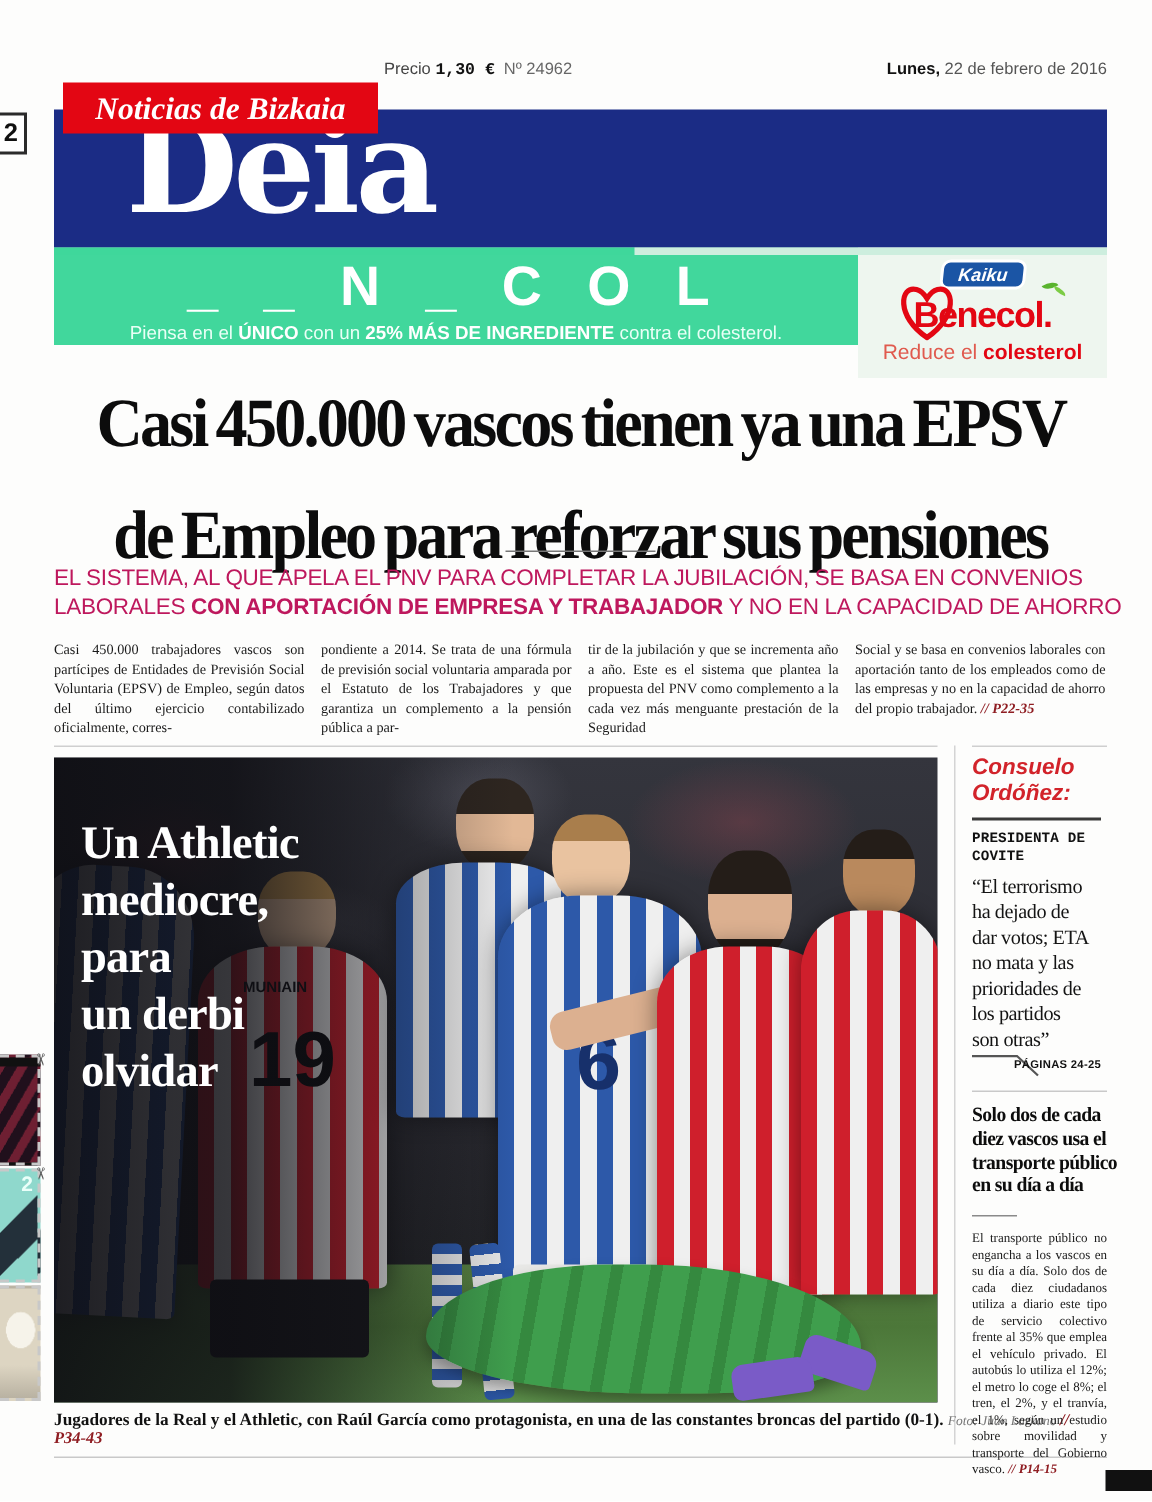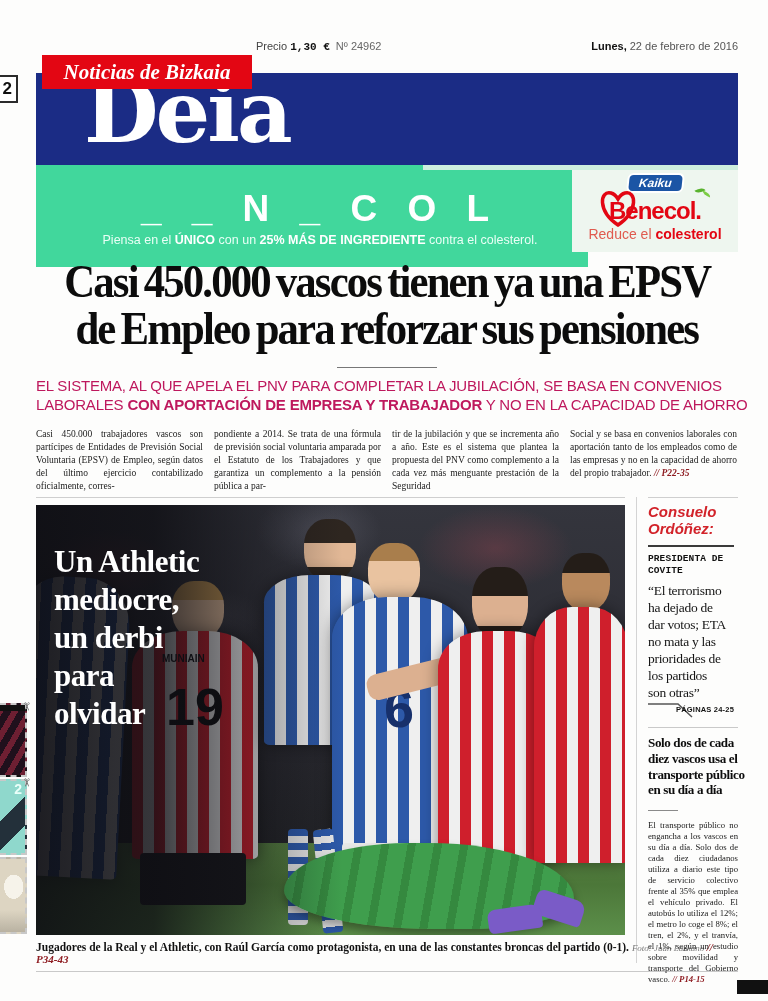--- a/index.html
+++ b/index.html
@@ -19,42 +19,42 @@
   .kicker-box{position:absolute;left:42px;top:55px;width:210px;height:34px;background:#e30613;
       color:#fff;display:flex;align-items:center;justify-content:center;z-index:3;
       font-family:"Liberation Serif",serif;font-style:italic;font-weight:bold;font-size:21px;}
   .masthead{position:absolute;left:36px;top:73px;width:702px;height:92px;background:#1b2c85;z-index:2;}
   .masthead-title{position:absolute;left:48px;top:-12px;color:#fff;
       font-family:"DejaVu Serif",serif;font-weight:bold;font-size:86px;letter-spacing:-3px;}
   .green-strip{position:absolute;left:36px;top:165px;width:387px;height:5px;background:#3fd79b;z-index:4;}
   .pale-strip{position:absolute;left:423px;top:165px;width:315px;height:5px;background:#cdeede;z-index:4;}
 
   
-  .ad-green{position:absolute;left:36px;top:165px;width:536px;height:102px;background:#41d79c;
-      display:flex;flex-direction:column;align-items:center;justify-content:center;padding-left:16px;}
+  .ad-green{position:absolute;left:36px;top:165px;width:536px;height:65px;background:#41d79c;
+      display:flex;flex-direction:column;align-items:center;justify-content:center;}
   .ad-teaser{color:#fff;font-weight:bold;font-size:37px;letter-spacing:10px;line-height:36px;margin-top:6px;}
   .ad-tagline{color:#e9fff6;font-size:12.5px;margin-top:6px;}
   .ad-tagline b{color:#ffffff;}
   .ad-white{position:absolute;left:572px;top:165px;width:166px;height:87px;background:#eef6ef;
       display:flex;flex-direction:column;align-items:center;justify-content:center;}
   .kaiku{background:#1b55a5;color:#fff;font-style:italic;font-weight:bold;font-size:12px;
       padding:1px 10px;border-radius:4px;transform:skewX(-6deg);box-shadow:0 0 0 2px #fff;}
   .benecol-wrap{position:relative;margin-top:6px;}
   .benecol-heart{position:absolute;left:-14px;top:-10px;}
   .benecol-name{color:#e30613;font-weight:bold;font-size:24px;letter-spacing:-1px;position:relative;}
   .benecol-leaf{position:absolute;right:-4px;top:-9px;width:10px;height:5px;background:#59b32e;
       border-radius:0 100% 0 100%;transform:rotate(-30deg);}
   .benecol-leaf2{position:absolute;right:-10px;top:-5px;width:9px;height:4px;background:#7ccc45;
       border-radius:0 100% 0 100%;transform:rotate(20deg);}
   .benecol-tag{font-size:14px;color:#e05a4e;margin-top:1px;}
   .benecol-tag b{color:#e30613;}
 
   
   .headline{position:absolute;left:36px;top:258px;width:702px;display:flex;flex-direction:column;
-      align-items:center;color:#0c0c0c;}
+      align-items:center;color:#0c0c0c;gap:28px;}
   .headline-line{font-family:"Liberation Serif",serif;font-weight:bold;font-size:46px;line-height:47px;
       letter-spacing:-2px;word-spacing:-3px;white-space:nowrap;transform:scaleX(.93);}
   .subhead-rule{position:absolute;left:337px;top:367px;width:100px;height:1px;background:#777;}
   .subhead{position:absolute;left:36px;top:376px;width:702px;text-align:left;color:#be185d;
       font-size:15px;line-height:19px;letter-spacing:-0.2px;}
   .subhead div{white-space:nowrap;}
 
   .bodycols{position:absolute;left:36px;top:428px;width:702px;display:flex;gap:11px;}
   .bodycol{width:167px;font-family:"Liberation Serif",serif;font-size:9.5px;line-height:13px;
       text-align:justify;color:#1a1a1a;}
@@ -227,22 +227,22 @@
     <div class="sock" style="left:282px;bottom:2px;height:104px;transform:rotate(-6deg);"></div>
 
     <div class="keeper"></div>
     <div class="boot" style="left:498px;bottom:14px;width:50px;height:26px;transform:rotate(18deg);"></div>
     <div class="boot" style="left:452px;bottom:4px;width:54px;height:24px;transform:rotate(-8deg);"></div>
 
     <div class="photo-shade"></div>
     <div class="overlay-head">
       <div>Un Athletic</div>
       <div>mediocre,</div>
+      <div>para</div>
       <div>un derbi</div>
-      <div>para</div>
       <div>olvidar</div>
     </div>
   </div>
 
   <div class="caption"><b>Jugadores de la Real y el Athletic, con Raúl García como protagonista, en una de las constantes broncas del partido (0-1). </b><span class="credit">Foto: Juan Lazkano </span><span class="ref-red">// P34-43</span></div>
   <div class="rule-bottom"></div>
 
   <div class="sb sb-author">
     <div>Consuelo</div>
     <div>Ordóñez:</div>

